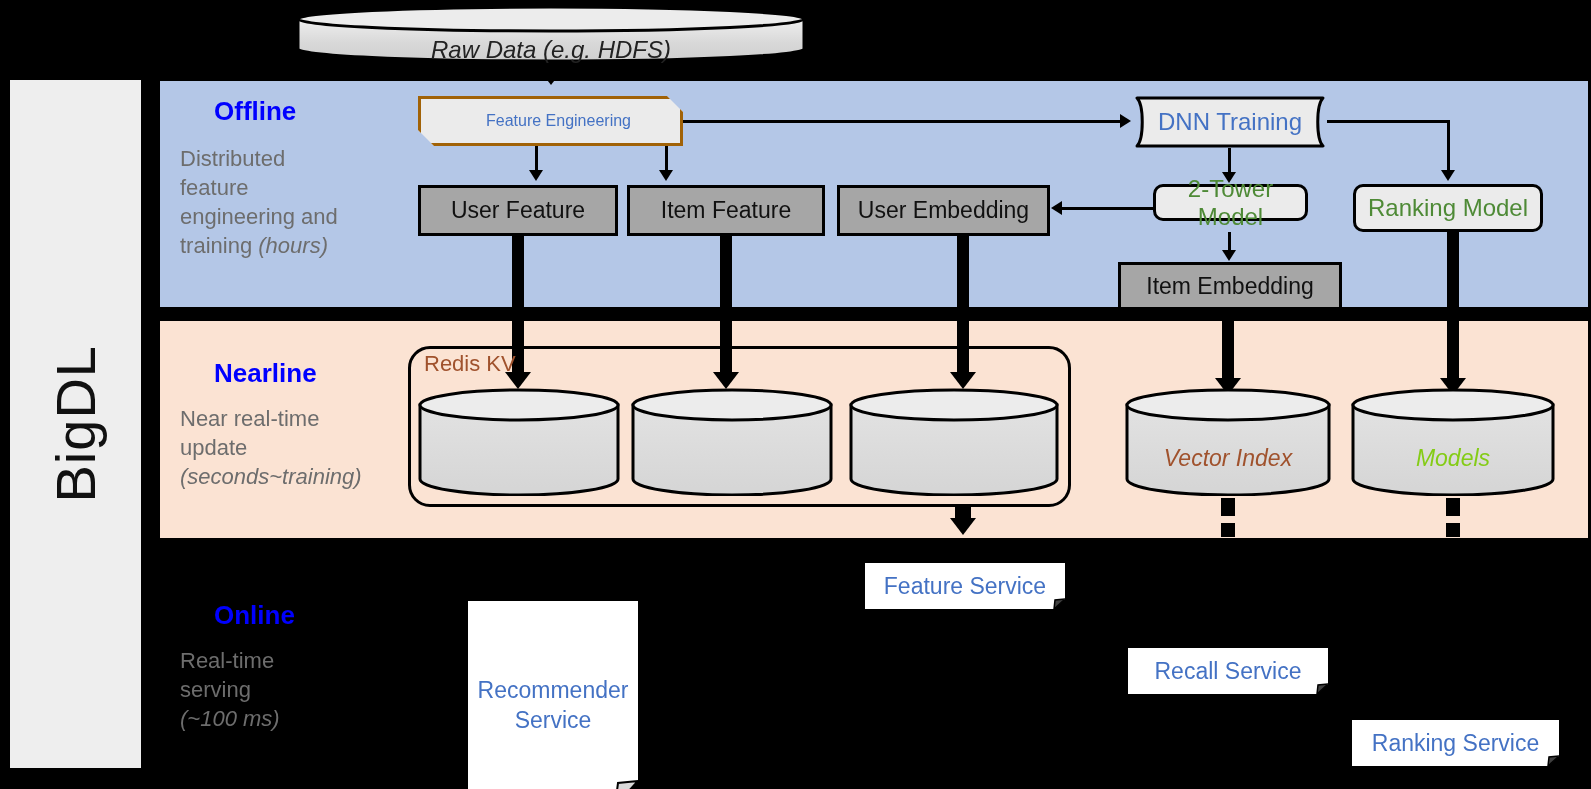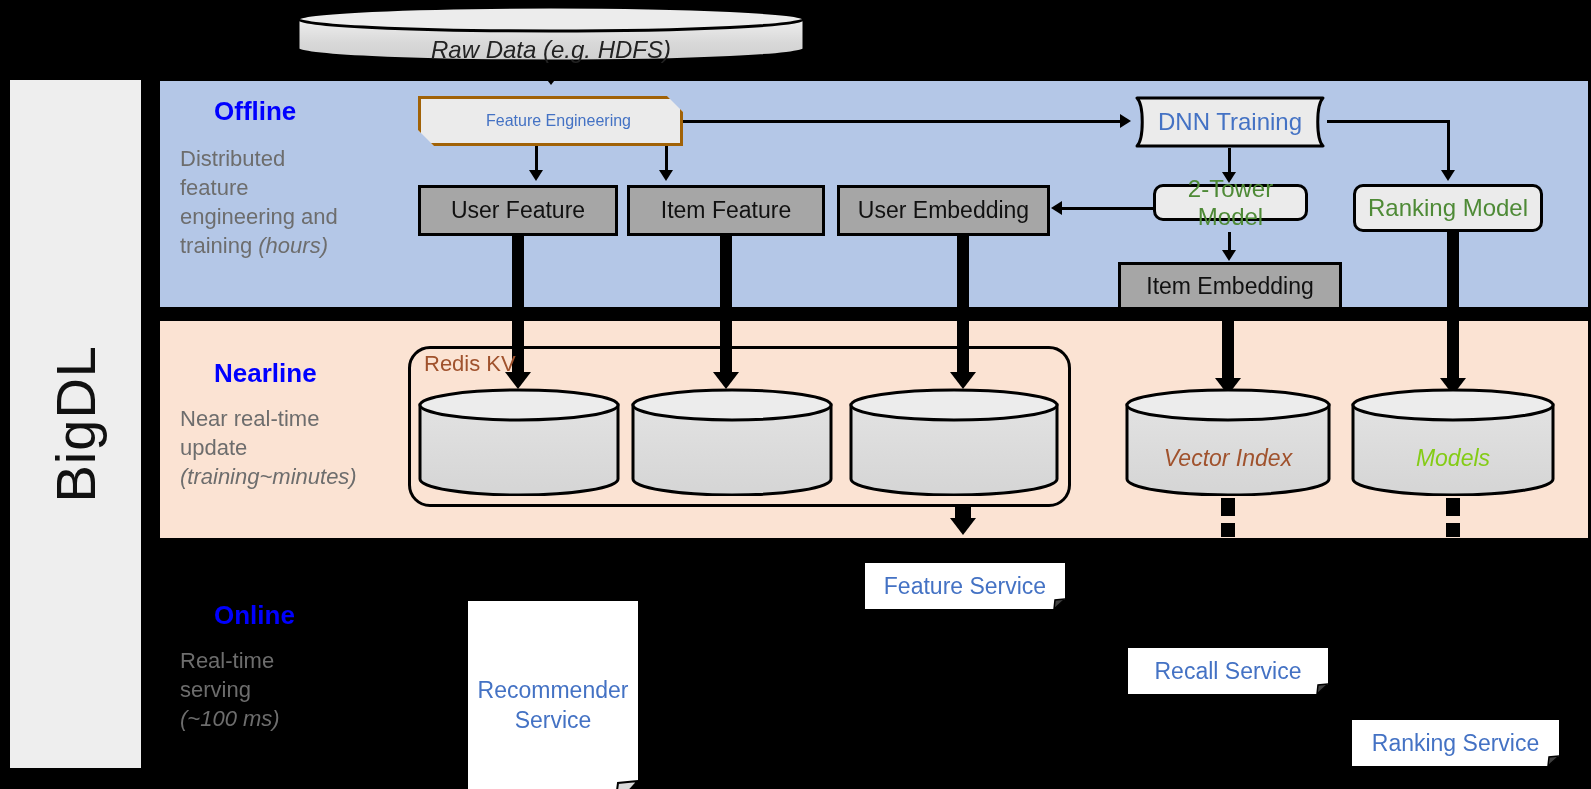--- a/index.html
+++ b/index.html
@@ -101,21 +101,21 @@
     <span>Distributed</span><br>
     <span>feature</span><br>
     <span>engineering and</span><br>
     <span>training </span><i>(hours)</i>
   </div>
 
   <div class="band-title" style="left:180px;top:358px;">Nearline</div>
   <div class="band-desc" style="left:180px;top:404px;">
     <span>Near real-time</span><br>
     <span>update</span><br>
-    <i>(training~minutes)</i>
+    <i>(seconds~training)</i>
   </div>
 
   <div class="band-title" style="left:180px;top:600px;">Online</div>
   <div class="band-desc" style="left:180px;top:646px;">
     <span>Real-time</span><br>
     <span>serving</span><br>
     <i>(~100 ms)</i>
   </div>
 
   <div class="node chamfer" style="left:418px;top:96px;width:265px;height:50px;">

